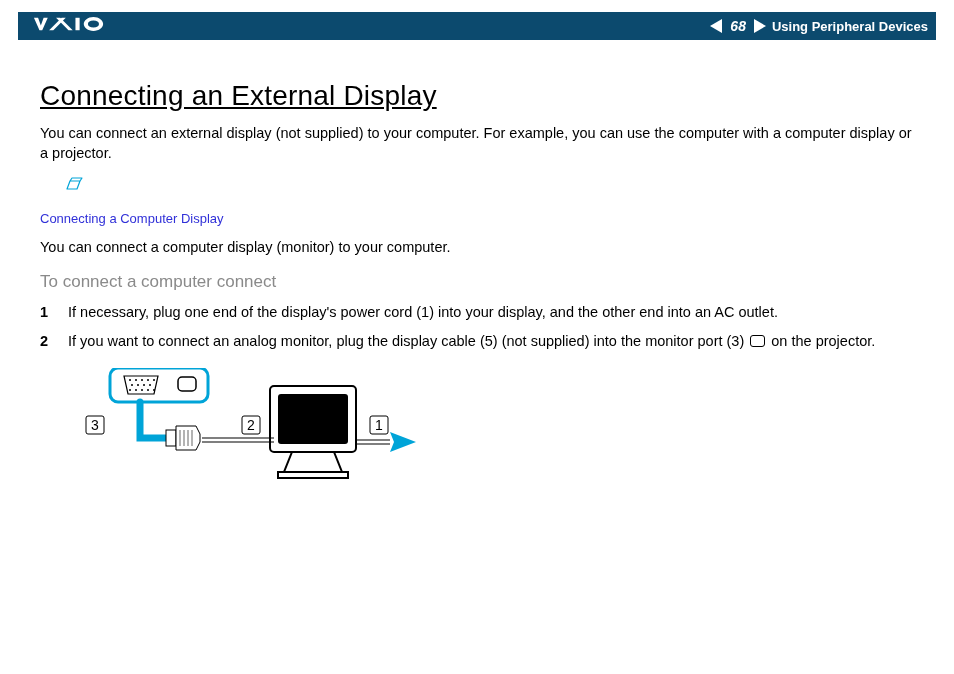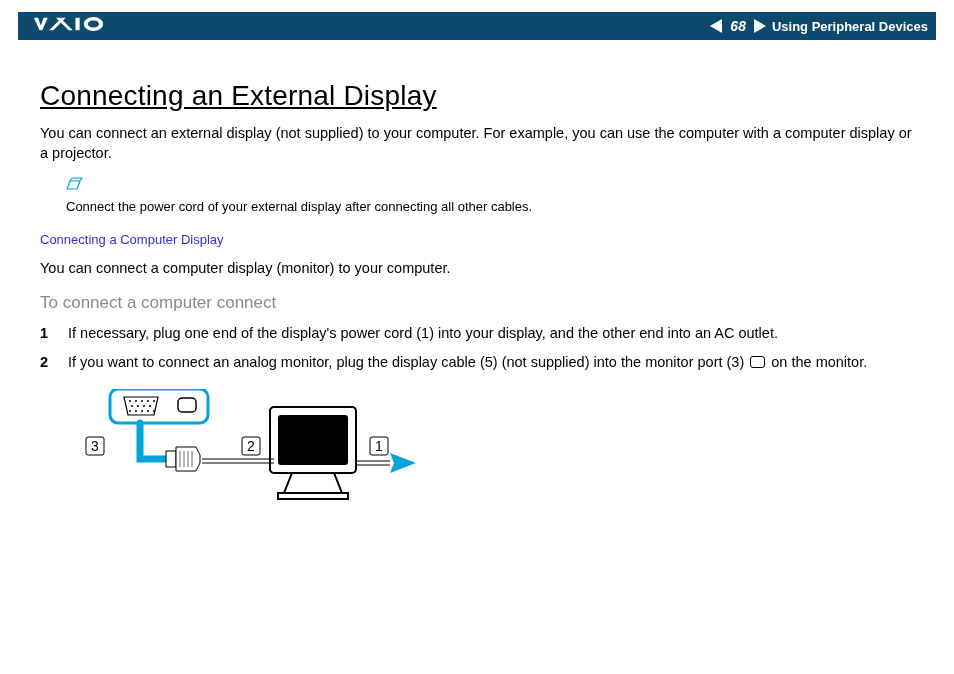--- a/index.html
+++ b/index.html
@@ -175,32 +175,31 @@
 <div class="content">
   <h1 class="title">Connecting an External Display</h1>
   <p class="body">You can connect an external display (not supplied) to your computer. For example, you can use the computer with a computer display or a projector.</p>
 
   <div class="note-block">
     <span class="note-icon">
       <svg width="22" height="14" viewBox="0 0 22 14">
         <path d="M1 12 L4 4 L14 4 L11 12 Z M4 4 L6 1 L16 1 L14 4" fill="none" stroke="#00a4d8" stroke-width="1.2" stroke-linejoin="round"></path>
       </svg>
     </span>
-    <span class="note-text">Connect the power cord of your external display after connecting all other cables.</span>
   </div>
 
   <h2 class="subhead">Connecting a Computer Display</h2>
   <p class="body">You can connect a computer display (monitor) to your computer.</p>
 
   <h3 class="task">To connect a computer connect</h3>
 
   <ol class="steps">
     <li>If necessary, plug one end of the display's power cord (1) into your display, and the other end into an AC outlet.</li>
     <li>
-      <span>If you want to connect an analog monitor, plug the display cable (5) (not supplied) into the monitor port (3) </span><span class="port-symbol"></span><span> on the monitor.</span>
+      <span>If you want to connect an analog monitor, plug the display cable (5) (not supplied) into the monitor port (3) </span><span class="port-symbol"></span><span> on the projector.</span>
     </li>
   </ol>
 
   <div class="diagram">
     <svg width="360" height="130" viewBox="0 0 360 130">
 
       <rect x="40" y="0" width="98" height="34" rx="8" ry="8" fill="none" stroke="#00a4d8" stroke-width="3"></rect>
 
       <g>
         <path d="M54 8 L88 8 L84 26 L58 26 Z" fill="none" stroke="#000" stroke-width="1.2"></path>

